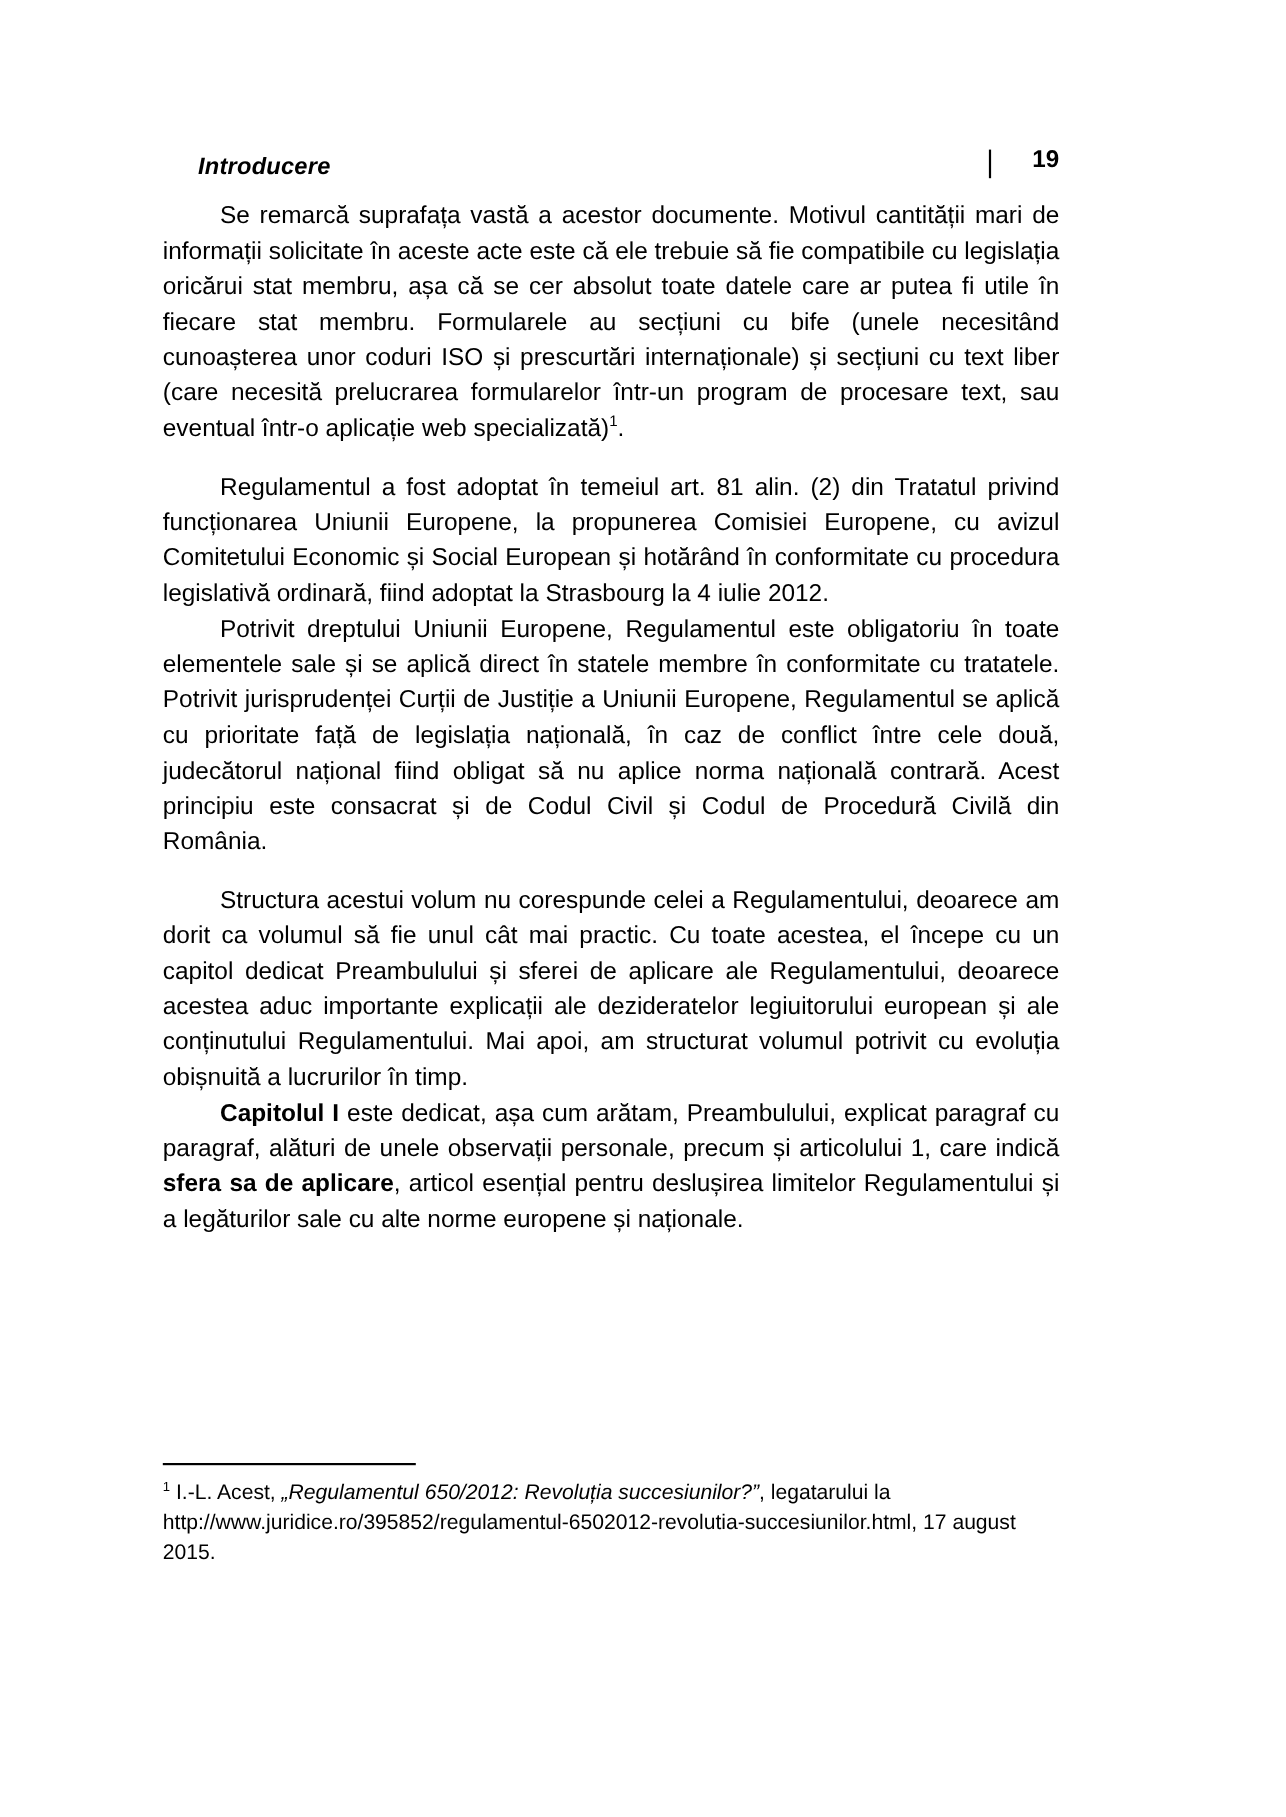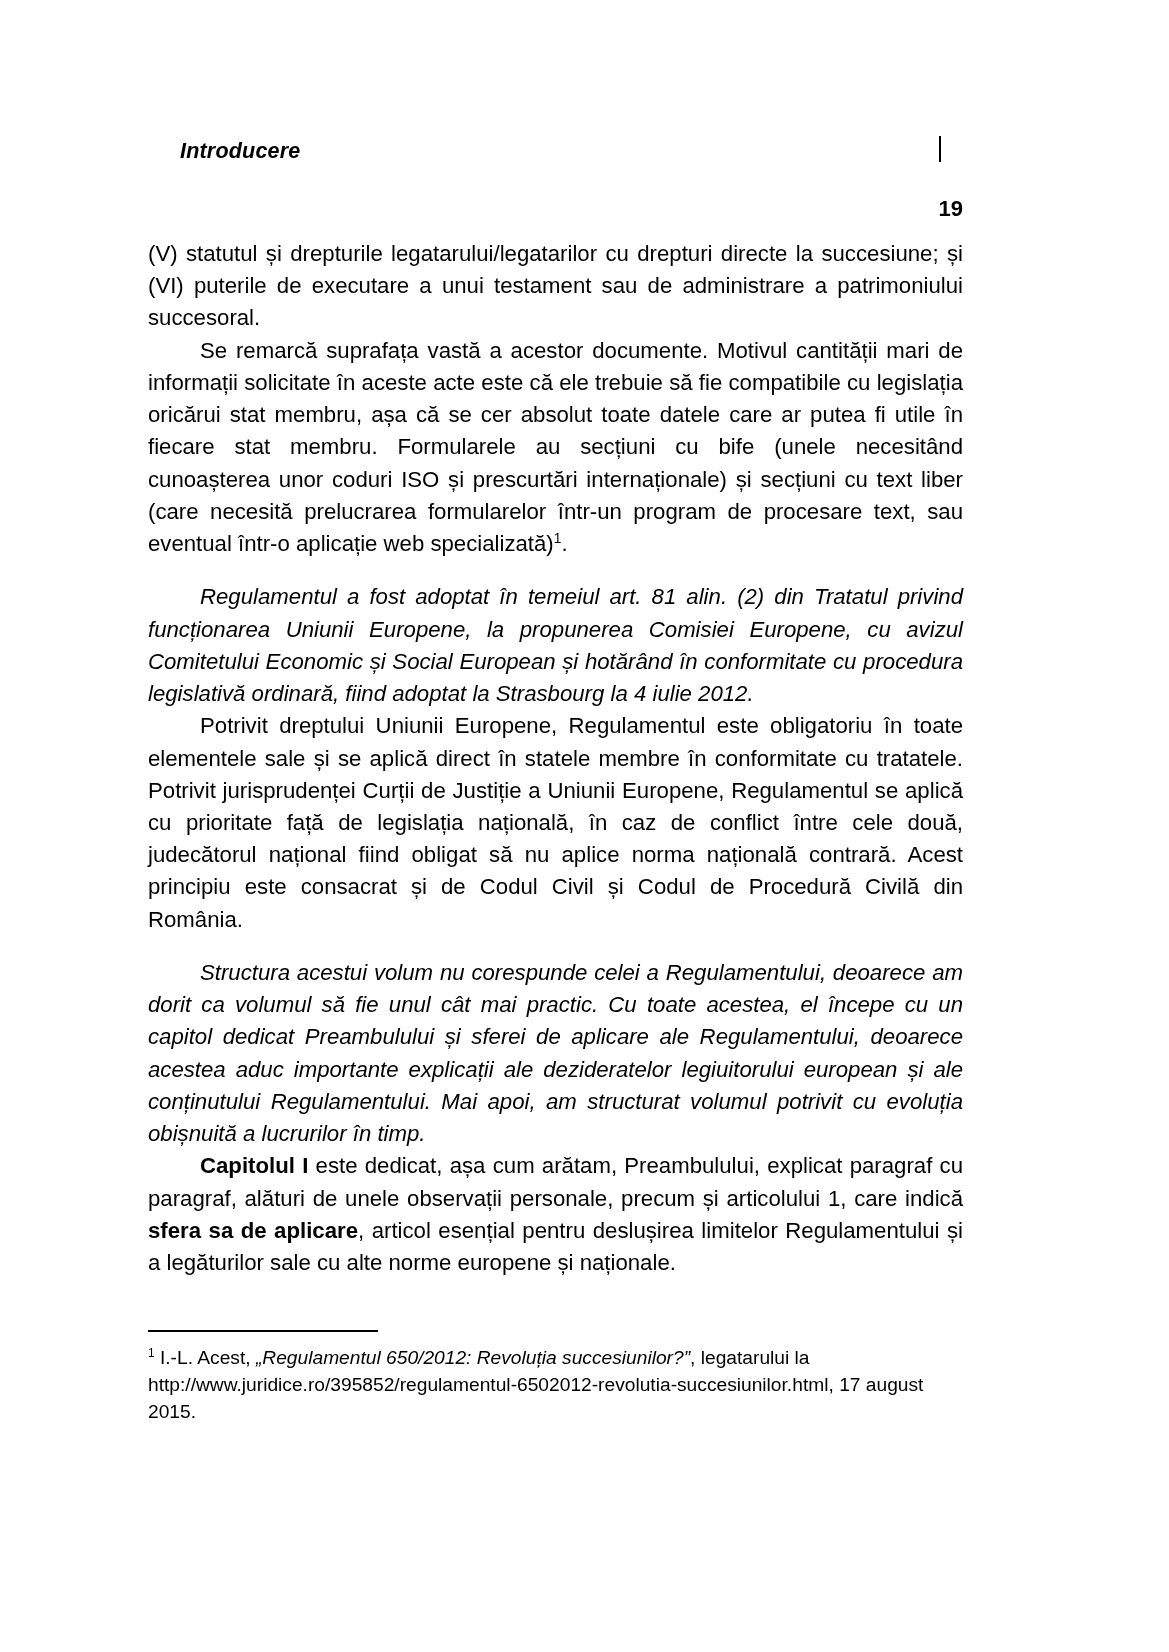--- a/index.html
+++ b/index.html
@@ -41,23 +41,22 @@
     font-weight: bold;
   }
   .running-head .rh-title {
     font-style: italic;
     font-size: 21.5px;
     letter-spacing: 0.2px;
     margin-left: 32px;
   }
   .running-head .rh-right {
     display: flex;
-    align-items: flex-start;
+    align-items: flex-end;
     gap: 38px;
-    flex-direction: column;
   }
   .rh-rule {
     display: inline-block;
     width: 2px;
     height: 26px;
     background: #000;
     position: relative;
     top: 4px;
   }
   .rh-page {
@@ -69,21 +68,20 @@
     line-height: 1.452;
     text-align: justify;
     text-justify: inter-word;
     hyphens: manual;
   }
   p.indent {
     text-indent: 52px;
   }
   p.gap-before {
     margin-top: 21px;
-    font-style: italic;
   }
   .body-block {
     width: 815px;
   }
   .footnote-area {
     position: absolute;
     left: 148px;
     top: 1330px;
     width: 815px;
   }
@@ -121,21 +119,20 @@
     <div class="running-head">
       <span class="rh-title">Introducere</span>
       <span class="rh-right">
         <span class="rh-rule"></span>
         <span class="rh-page">19</span>
       </span>
     </div>
 
     <div class="body-block">
 
-      <p>(V) statutul și drepturile legatarului/legatarilor cu drepturi directe la succesiune; și (VI) puterile de executare a unui testament sau de administrare a patrimoniului succesoral.</p>
 
       <p class="indent"><span>Se remarcă suprafața vastă a acestor documente. Motivul cantității mari de informații solicitate în aceste acte este că ele trebuie să fie compatibile cu legislația oricărui stat membru, așa că se cer absolut toate datele care ar putea fi utile în fiecare stat membru. Formularele au secțiuni cu bife (unele necesitând cunoașterea unor coduri ISO și prescurtări internaționale) și secțiuni cu text liber (care necesită prelucrarea formularelor într-un program de procesare text, sau eventual într-o aplicație web specializată)</span><sup>1</sup><span>.</span></p>
 
       <p class="indent gap-before">Regulamentul a fost adoptat în temeiul art. 81 alin. (2) din Tratatul privind funcționarea Uniunii Europene, la propunerea Comisiei Europene, cu avizul Comitetului Economic și Social European și hotărând în conformitate cu procedura legislativă ordinară, fiind adoptat la Strasbourg la 4 iulie 2012.</p>
 
       <p class="indent">Potrivit dreptului Uniunii Europene, Regulamentul este obligatoriu în toate elementele sale și se aplică direct în statele membre în conformitate cu tratatele. Potrivit jurisprudenței Curții de Justiție a Uniunii Europene, Regulamentul se aplică cu prioritate față de legislația națională, în caz de conflict între cele două, judecătorul național fiind obligat să nu aplice norma națională contrară. Acest principiu este consacrat și de Codul Civil și Codul de Procedură Civilă din România.</p>
 
       <p class="indent gap-before">Structura acestui volum nu corespunde celei a Regulamentului, deoarece am dorit ca volumul să fie unul cât mai practic. Cu toate acestea, el începe cu un capitol dedicat Preambulului și sferei de aplicare ale Regulamentului, deoarece acestea aduc importante explicații ale dezideratelor legiuitorului european și ale conținutului Regulamentului. Mai apoi, am structurat volumul potrivit cu evoluția obișnuită a lucrurilor în timp.</p>
 
       <p class="indent"><span class="bd">Capitolul I</span><span> este dedicat, așa cum arătam, Preambulului, explicat paragraf cu paragraf, alături de unele observații personale, precum și articolului 1, care indică </span><span class="bd">sfera sa de aplicare</span><span>, articol esențial pentru deslușirea limitelor Regulamentului și a legăturilor sale cu alte norme europene și naționale.</span></p>

